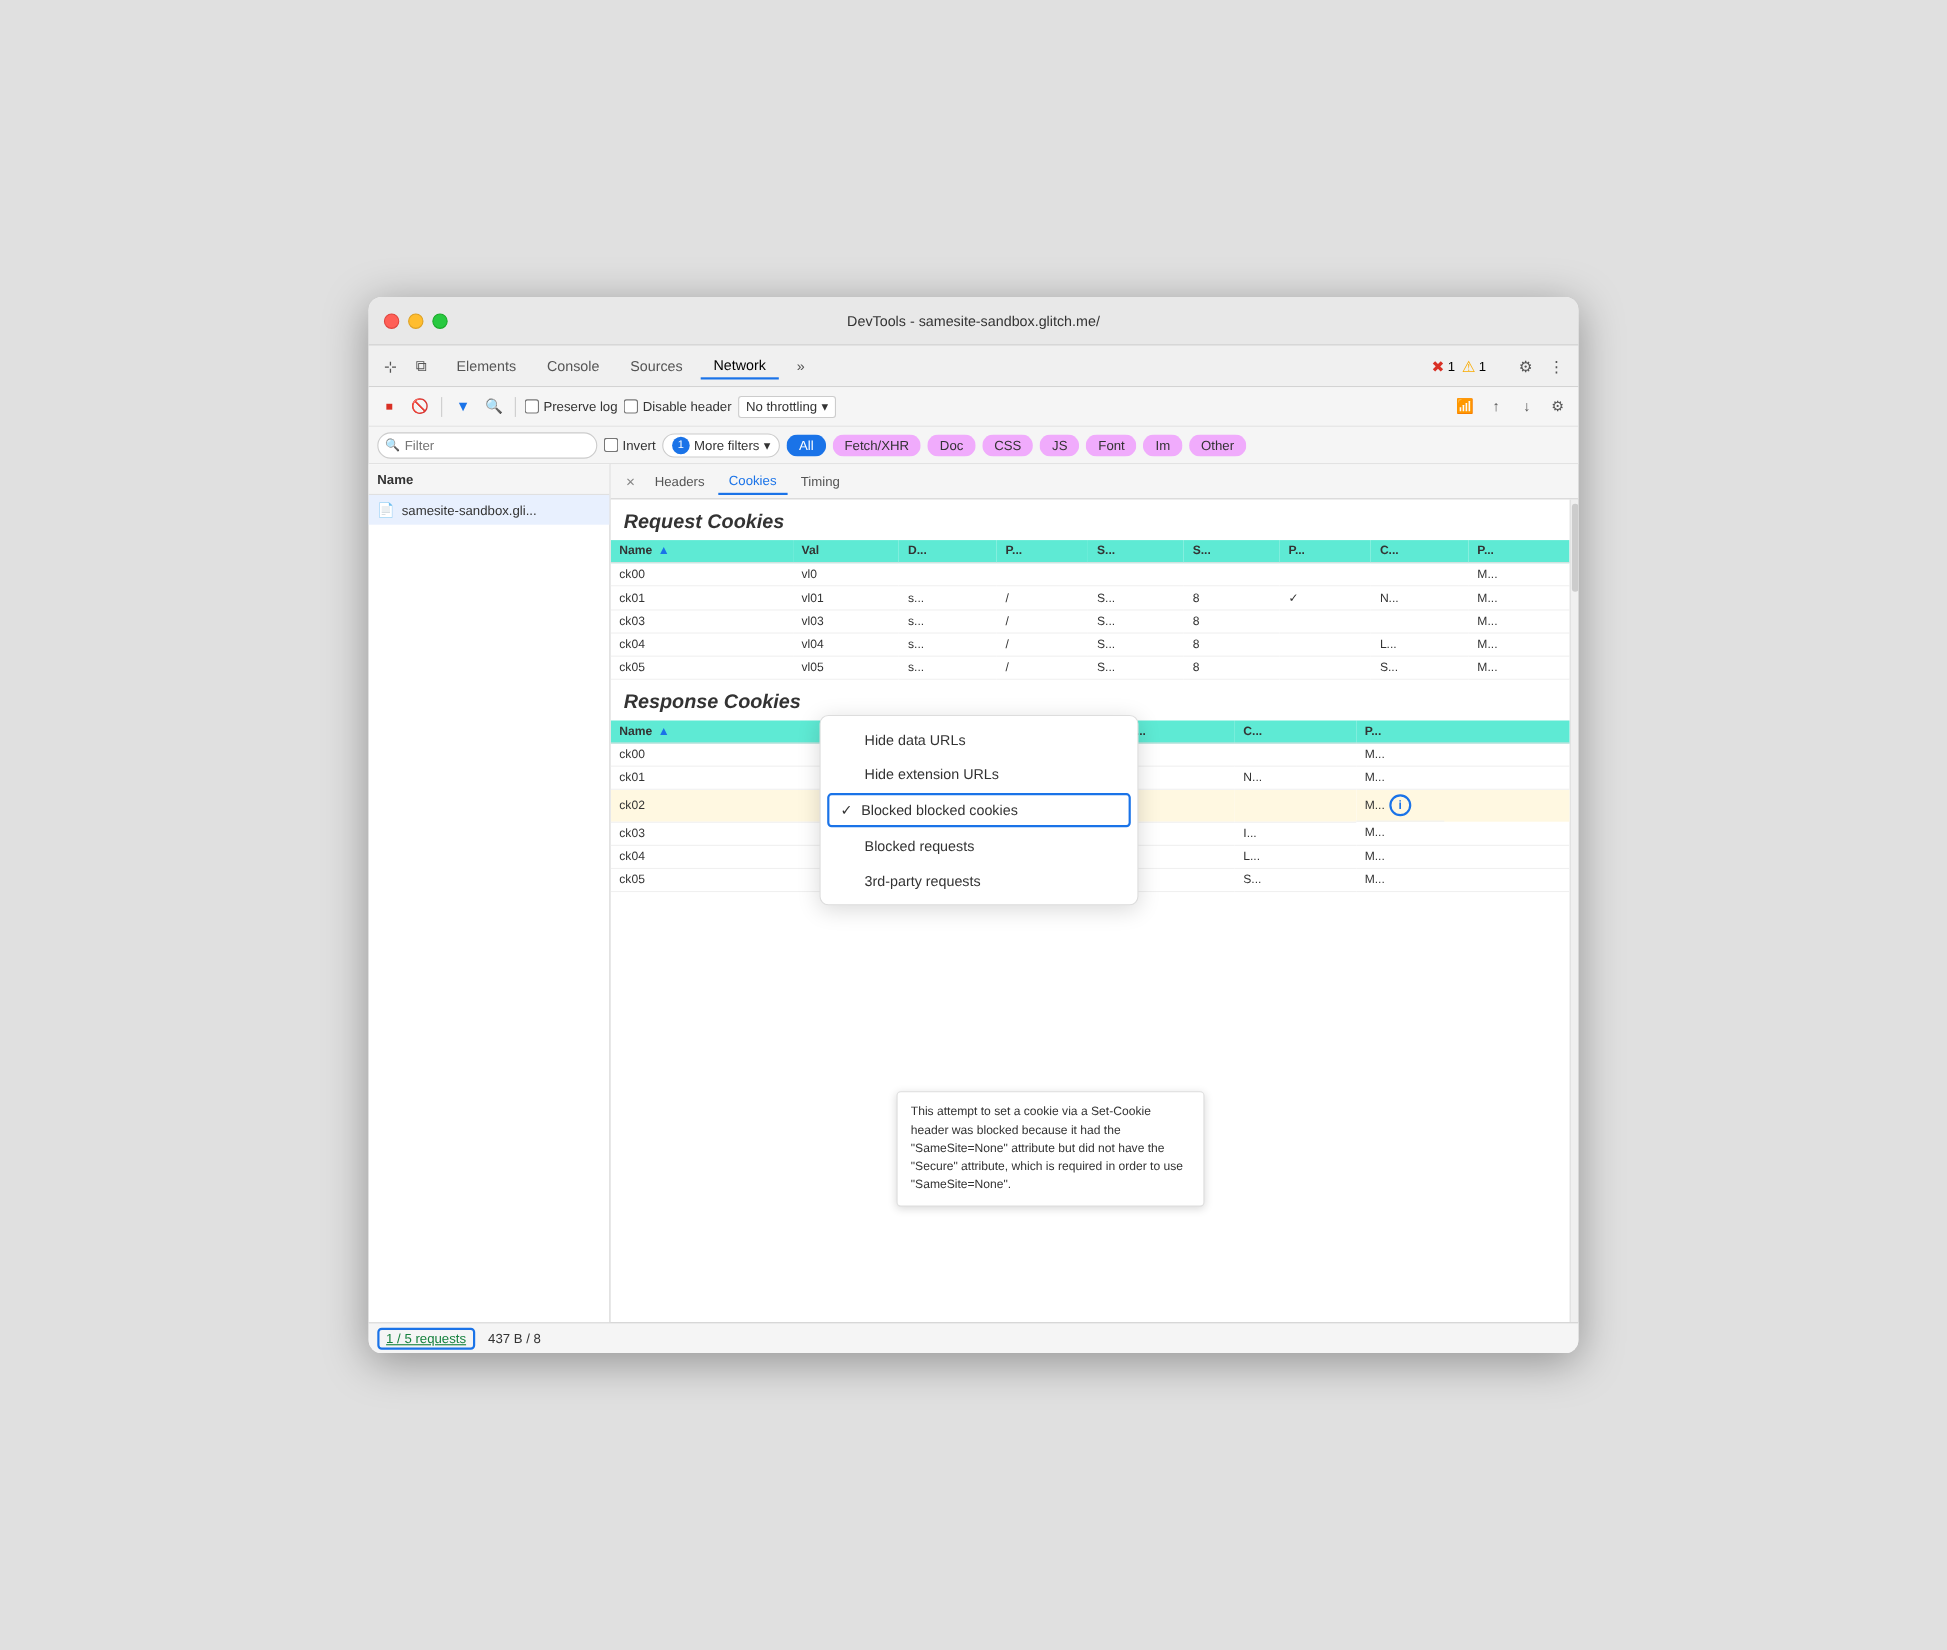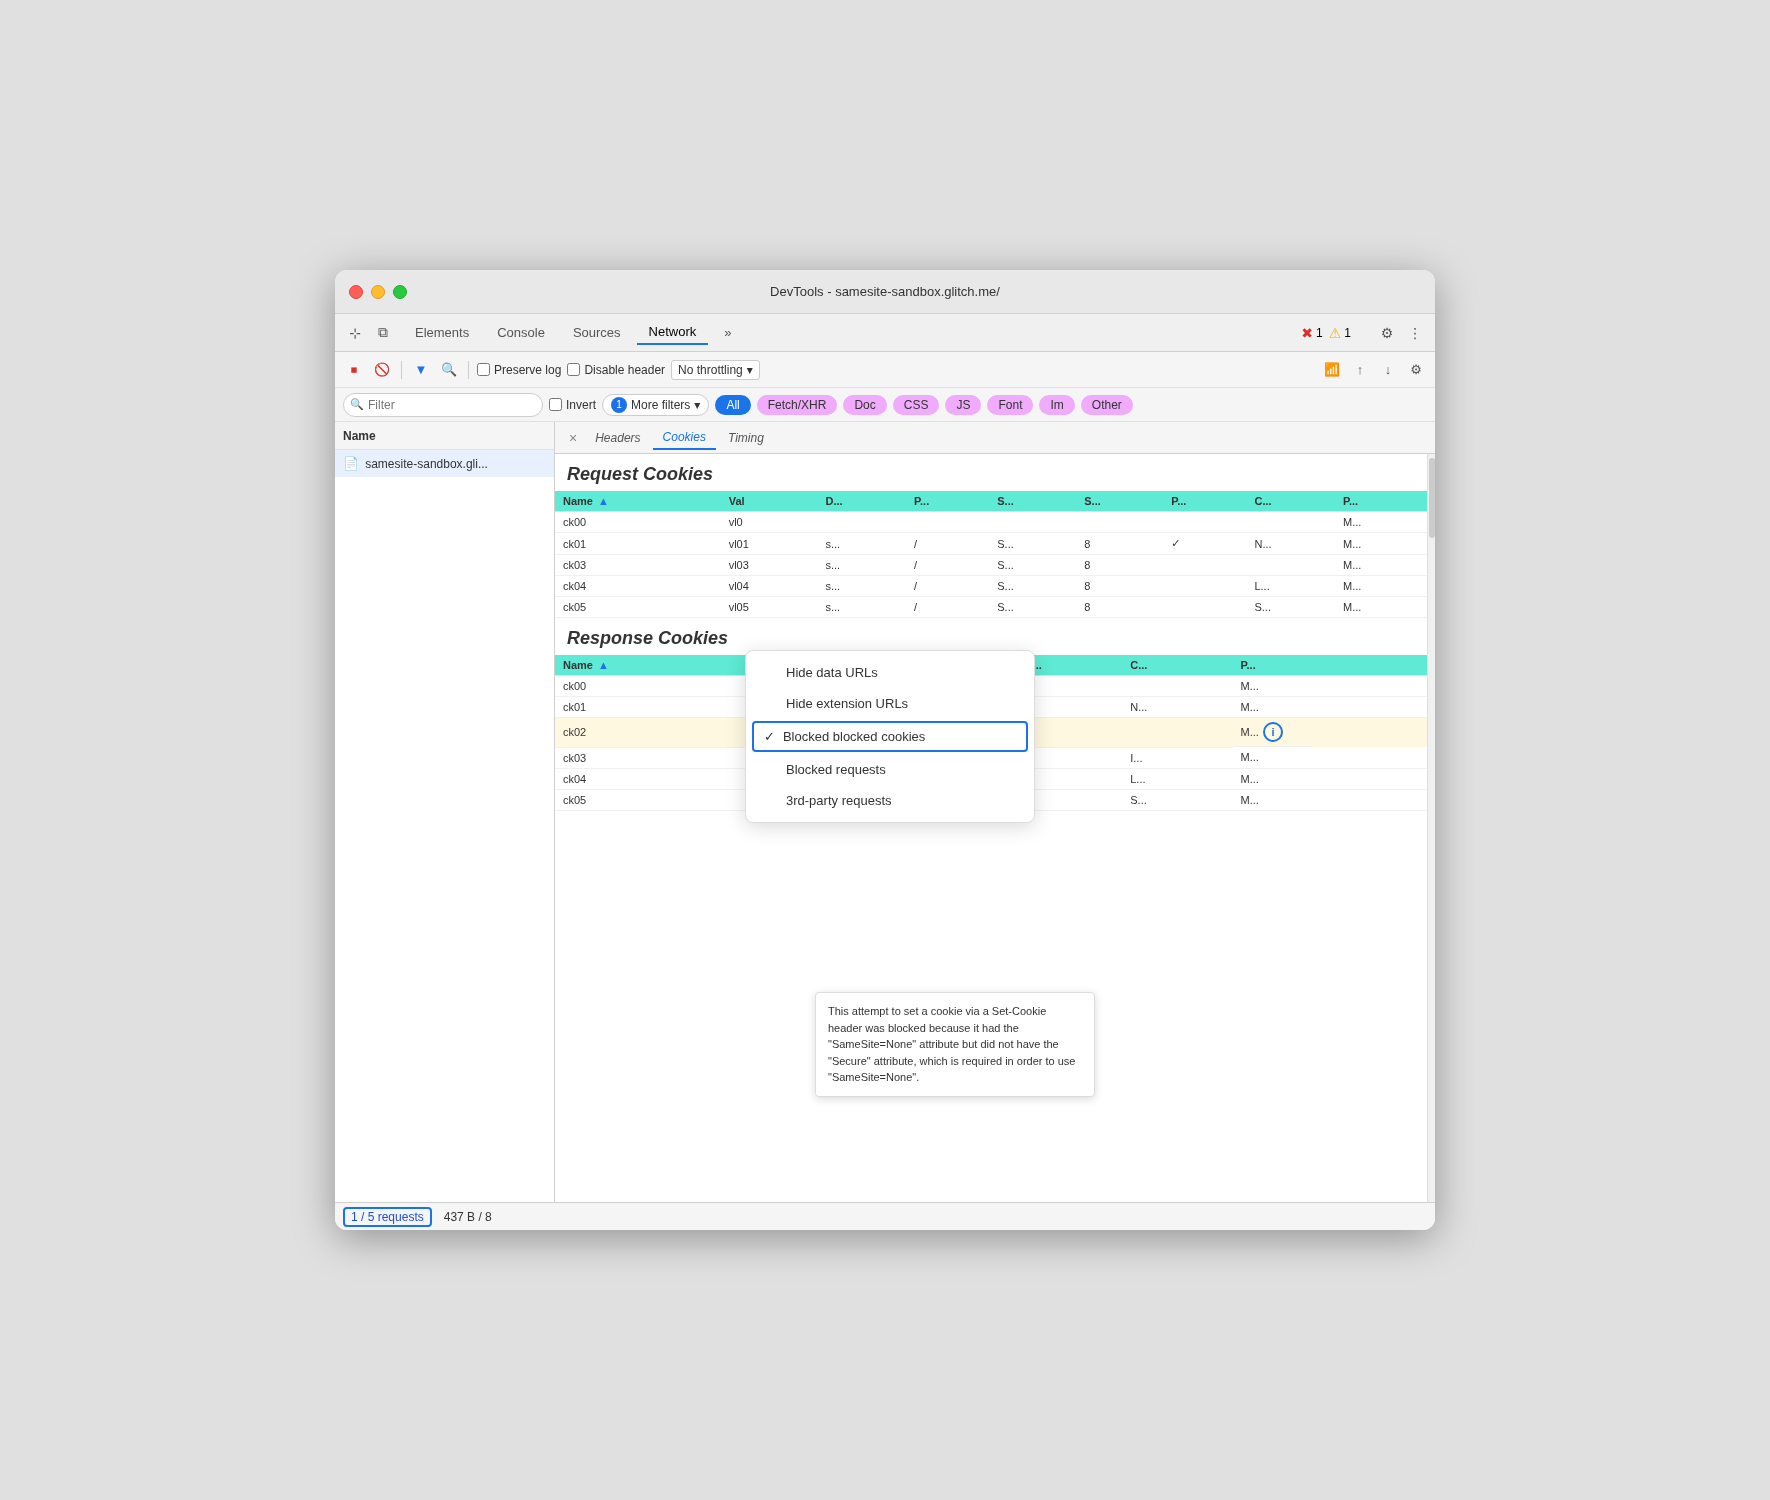--- a/index.html
+++ b/index.html
@@ -256,21 +256,20 @@
       border-bottom: 1px solid #d0d0d0;
       background: #f5f5f5;
       gap: 2px;
     }
     .detail-tab {
       padding: 4px 10px;
       font-size: 12px;
       color: #555;
       cursor: pointer;
       border-radius: 0;
-      font-style: italic;
     }
     .detail-tab.active {
       color: #1a73e8;
       border-bottom: 2px solid #1a73e8;
     }
     .close-btn {
       font-size: 14px;
       color: #888;
       cursor: pointer;
       padding: 2px 6px;
@@ -381,21 +380,22 @@
       padding: 0 8px;
       font-size: 12px;
       color: #333;
       gap: 12px;
     }
     .status-badge {
       border: 2px solid #1a73e8;
       border-radius: 4px;
       padding: 1px 6px;
       font-size: 12px;
-      color: #1d4ed8;
+      color: #15803d;
+      text-decoration: underline;
     }
     
     .right-scroll {
       width: 8px;
       background: #f0f0f0;
       border-left: 1px solid #e0e0e0;
     }
     .scroll-thumb {
       width: 6px;
       height: 80px;

